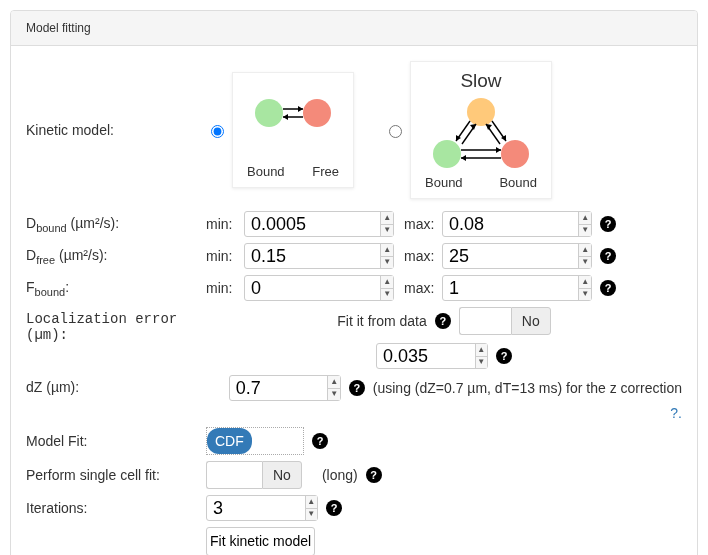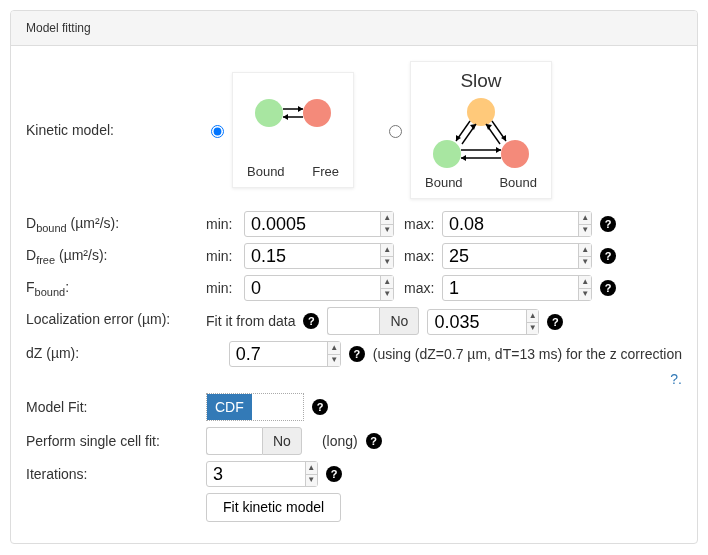--- a/index.html
+++ b/index.html
@@ -113,21 +113,21 @@
     color: #fff;
     font-size: 11px;
     font-weight: bold;
     margin-left: 4px;
     cursor: help;
   }
   .btn {
     display: inline-block;
     border: 1px solid #ccc;
     background: #fff;
-    padding: 5px 16px;
+    padding: 5px 3px;
     border-radius: 3px;
     font-size: 14px;
     cursor: pointer;
     line-height: 1.2;
   }
   .input-group {
     display: inline-flex;
     align-items: stretch;
   }
   .input-group .txt-input {
@@ -160,20 +160,21 @@
     background: #fff;
     width: 98px;
   }
   .select-box .selected {
     background: #337ab7;
     color: #fff;
     padding: 4px 8px;
     height: 100%;
     display: inline-flex;
     align-items: center;
+    border-radius: 12px;
   }
   sub { font-size: 11px; }
   .qmark-link { color: #337ab7; cursor: pointer; }
   .dz-note { margin-left: 4px; }
   .kinetic-models-row { align-items: center; margin-bottom: 12px; }
   .kinetic-models-content { display: flex; align-items: center; }
 </style>
 </head>
 <body>
 
@@ -300,22 +301,22 @@
           <span class="spinner-btns">
               <div>▲</div>
               <div>▼</div>
             </span>
         </span>
         <span class="help-icon">?</span>
       </div>
     </div>
 
     <div class="row" style="align-items:flex-start;">
-      <div class="label-col" style="padding-top:4px;">Localization error (µm):</div>
-      <div class="content-col" style="flex-direction:row; align-items:flex-end; gap:8px;">
+      <div class="label-col" style="padding-top:4px;font-family:Liberation Mono, monospace;">Localization error (µm):</div>
+      <div class="content-col" style="flex-direction:column; align-items:center; gap:8px;">
         <div style="display:flex; align-items:center; gap:4px;">
           <span>Fit it from data</span>
           <span class="help-icon">?</span>
           <span class="input-group" style="margin-left:4px;">
             <input class="txt-input" type="text" style="width: 52px;">
             <span class="btn-addon">No</span>
           </span>
         </div>
         <div style="display:flex; align-items:center; gap:4px;">
           <span class="spinner spinner-w2">

